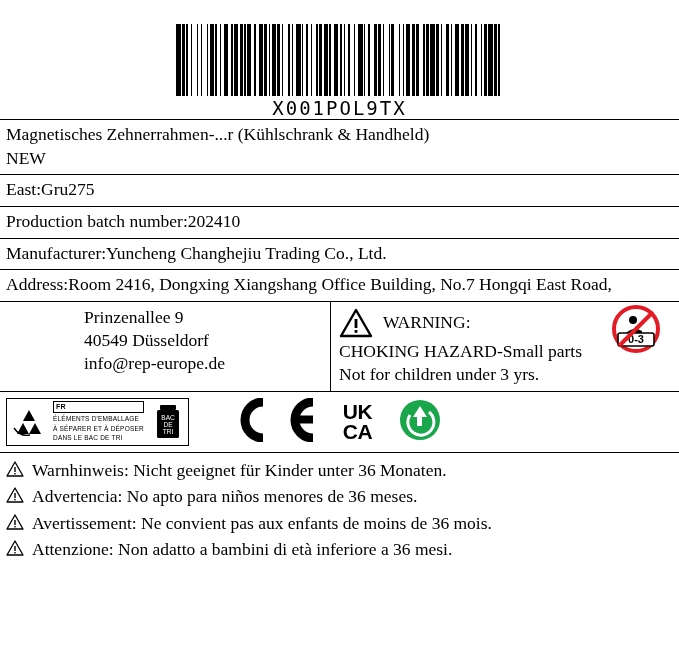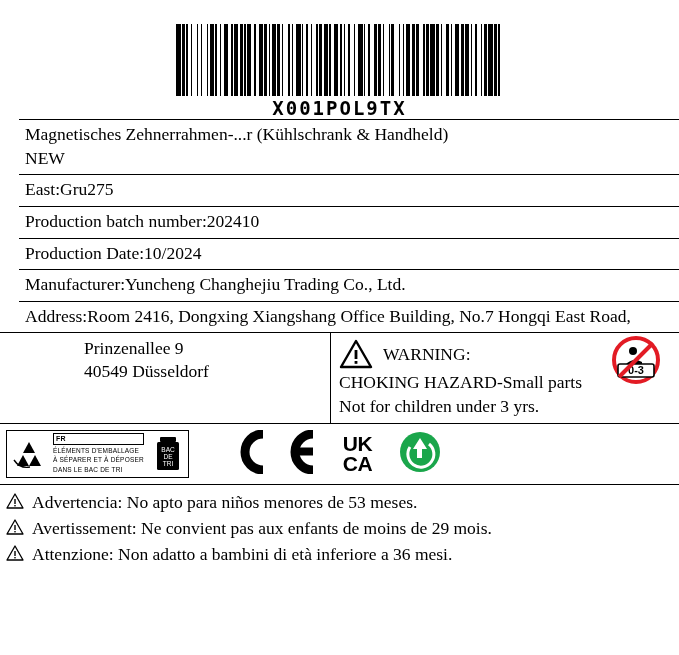--- a/index.html
+++ b/index.html
@@ -17,21 +17,20 @@
     height: 655px;
     box-sizing: border-box;
     overflow: hidden;
     background: #fff;
   }
 
   
   .barcode-block {
     padding-top: 10px;
     text-align: center;
-    font-weight: bold;
   }
   .barcode {
     display: inline-block;
     height: 72px;
     font-size: 0;
     white-space: nowrap;
   }
   .barcode i {
     display: inline-block;
     height: 72px;
@@ -47,21 +46,20 @@
     text-align: center;
   }
 
   
   .row {
     border-top: 1px solid #000;
     padding: 3px 16px 4px 6px;
     font-size: 17.5px;
     line-height: 1.35;
     box-sizing: border-box;
-    margin-left: 19px;
   }
   .row.first { border-top: 1px solid #000; }
   .row-split {
     display: flex;
     justify-content: space-between;
     align-items: baseline;
   }
 
   
   .ecrep-row {
@@ -202,34 +200,32 @@
     </div>
   </div>
 
   <div class="row">
     <span>East:Gru275</span>
   </div>
   <div class="row">
     <span>Production batch number:202410</span>
   </div>
   <div class="row">
-    <span>Production Date:10/2024</span>
-  </div>
-  <div class="row">
     <span>Manufacturer:Yuncheng Changhejiu Trading Co., Ltd.</span>
   </div>
 
   <div class="row">
     <div>Address:Room 2416, Dongxing Xiangshang Office Building, No.7 Hongqi East Road,</div>
   </div>
 
   <div class="ecrep-row">
     <div class="ecrep-left">
       <div class="indent">Prinzenallee 9</div>
       <div class="indent">40549 Düsseldorf</div>
+      <div class="indent">info@rep-europe.de</div>
     </div>
     <div class="warn-right">
       <div class="warn-head">
         <svg class="warn-tri" viewBox="0 0 34 30">
           <polygon points="17,2 32,28 2,28" fill="#fff" stroke="#000" stroke-width="2.4" stroke-linejoin="round"></polygon>
           <rect x="15.6" y="11" width="2.8" height="9" fill="#000"></rect>
           <rect x="15.6" y="22" width="2.8" height="2.8" fill="#000"></rect>
         </svg>
         <span>WARNING:</span>
       </div>
@@ -300,33 +296,41 @@
     </div>
   </div>
 
   <div class="warn-list">
     <div class="warn-item">
       <svg class="tri-small" width="18" height="16" viewBox="0 0 18 16">
         <polygon points="9,1 17,15 1,15" fill="#fff" stroke="#000" stroke-width="1.3" stroke-linejoin="round"></polygon>
         <rect x="8.3" y="6" width="1.4" height="5" fill="#000"></rect>
         <rect x="8.3" y="12" width="1.4" height="1.4" fill="#000"></rect>
       </svg>
-      <span>Advertencia: No apto para niños  menores de 53 meses.</span>
+      <span>Warnhinweis: Nicht geeignet für Kinder unter 36 Monaten.</span>
     </div>
     <div class="warn-item">
       <svg class="tri-small" width="18" height="16" viewBox="0 0 18 16">
         <polygon points="9,1 17,15 1,15" fill="#fff" stroke="#000" stroke-width="1.3" stroke-linejoin="round"></polygon>
         <rect x="8.3" y="6" width="1.4" height="5" fill="#000"></rect>
         <rect x="8.3" y="12" width="1.4" height="1.4" fill="#000"></rect>
       </svg>
-      <span>Avertissement: Ne convient pas aux enfants de moins de 29 mois.</span>
+      <span>Advertencia: No apto para niños  menores de 36 meses.</span>
     </div>
     <div class="warn-item">
       <svg class="tri-small" width="18" height="16" viewBox="0 0 18 16">
         <polygon points="9,1 17,15 1,15" fill="#fff" stroke="#000" stroke-width="1.3" stroke-linejoin="round"></polygon>
         <rect x="8.3" y="6" width="1.4" height="5" fill="#000"></rect>
         <rect x="8.3" y="12" width="1.4" height="1.4" fill="#000"></rect>
       </svg>
+      <span>Avertissement: Ne convient pas aux enfants de moins de 36 mois.</span>
+    </div>
+    <div class="warn-item">
+      <svg class="tri-small" width="18" height="16" viewBox="0 0 18 16">
+        <polygon points="9,1 17,15 1,15" fill="#fff" stroke="#000" stroke-width="1.3" stroke-linejoin="round"></polygon>
+        <rect x="8.3" y="6" width="1.4" height="5" fill="#000"></rect>
+        <rect x="8.3" y="12" width="1.4" height="1.4" fill="#000"></rect>
+      </svg>
       <span>Attenzione: Non adatto a bambini di età inferiore a 36 mesi.</span>
     </div>
   </div>
 
 </div>
 
 </body></html>

